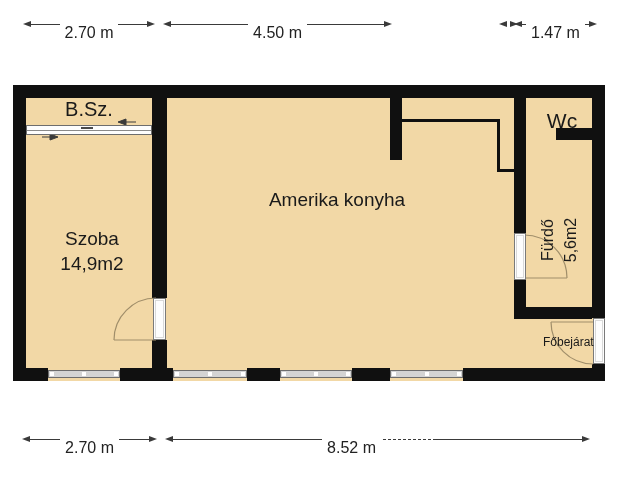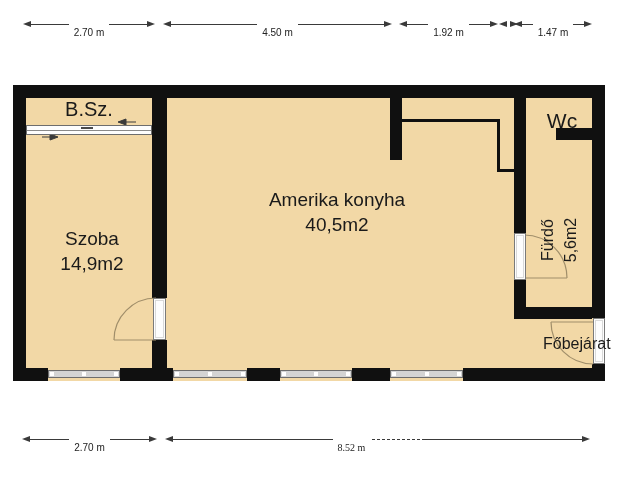--- a/index.html
+++ b/index.html
@@ -23,26 +23,26 @@
   .slider{position:absolute;background:#fdfdfd;border:1px solid #6d6d6d;box-sizing:border-box;z-index:5;}
   .slider::after{content:"";position:absolute;left:0;right:0;top:50%;height:1px;background:#8a8a8a;}
   .slider .tick{position:absolute;left:54px;top:1px;width:12px;height:2px;background:#4a4a4a;}
   
   .lbl{position:absolute;z-index:6;text-align:center;white-space:nowrap;}
   .lbl-room{font-size:19px;line-height:25px;}
   .lbl-bsz{font-size:20px;}
   .lbl-wc{font-size:21px;margin-top:9px;}
   .lbl-konyhapult{font-size:14px;}
   .lbl-furdo{font-size:16px;line-height:23px;transform:rotate(-90deg);}
-  .lbl-entry{font-size:16px;}
+  .lbl-entry{font-size:12px;}
   
   .dim{position:absolute;height:14px;display:flex;align-items:center;z-index:2;color:#222;}
   .dim .line{flex:1;height:1px;background:#3a3a3a;min-width:4px;}
   .dim .dash{width:48px;height:0;border-top:1px dashed #3a3a3a;margin:0 2px;}
-  .dim .lbl-dim{font-size:10px;padding:0 5px;white-space:nowrap;line-height:14px;margin-top:17px;}
+  .dim .lbl-dim{font-size:16px;padding:0 5px;white-space:nowrap;line-height:14px;margin-top:17px;}
   .ah{width:0;height:0;border-top:3px solid transparent;border-bottom:3px solid transparent;}
   .ah-l{border-right:8px solid #3a3a3a;}
   .ah-r{border-left:8px solid #3a3a3a;}
   .junction{position:absolute;display:flex;gap:3px;align-items:center;height:14px;z-index:2;}
   svg.overlay{position:absolute;left:0;top:0;z-index:4;}
 </style>
 </head>
 <body>
 
 <div id="stage">
@@ -51,27 +51,20 @@
     <span class="ah ah-l"></span>
       <span class="line"></span>
     <span class="lbl-dim">2.70 m</span>
     <span class="line"></span>
       <span class="ah ah-r"></span>
   </div>
   <div class="dim" style="left:163px;top:17px;width:229px;">
     <span class="ah ah-l"></span>
       <span class="line"></span>
     <span class="lbl-dim">4.50 m</span>
-    <span class="line"></span>
-      <span class="ah ah-r"></span>
-  </div>
-  <div class="dim" style="left:399px;top:17px;width:99px;">
-    <span class="ah ah-l"></span>
-      <span class="line"></span>
-    <span class="lbl-dim">1.92 m</span>
     <span class="line"></span>
       <span class="ah ah-r"></span>
   </div>
   <div class="junction" style="left:499px;top:17px;">
     <span class="ah ah-l"></span>
     <span class="ah ah-r"></span>
   </div>
   <div class="dim" style="left:514px;top:17px;width:78px;">
     <span class="ah ah-l"></span>
       <span class="line"></span>
@@ -152,41 +145,40 @@
 
   <div class="lbl lbl-room lbl-bsz" style="left:39px;top:97px;width:100px;">B.Sz.</div>
 
   <div class="lbl lbl-room" style="left:32px;top:226px;width:120px;">
     <div>Szoba</div>
     <div>14,9m2</div>
   </div>
 
   <div class="lbl lbl-room" style="left:217px;top:187px;width:240px;">
     <div>Amerika konyha</div>
-    <div>40,5m2</div>
   </div>
 
 
   <div class="lbl lbl-wc" style="left:532px;top:100px;width:60px;">Wc</div>
 
   <div class="lbl lbl-furdo" style="left:509px;top:217px;width:100px;height:46px;">
     <div>Fürdő</div>
     <div>5,6m2</div>
   </div>
 
   <div class="lbl lbl-entry" style="left:543px;top:335px;">Főbejárat</div>
 
   <div class="dim" style="left:22px;top:432px;width:135px;">
     <span class="ah ah-l"></span>
       <span class="line"></span>
     <span class="lbl-dim">2.70 m</span>
     <span class="line"></span>
       <span class="ah ah-r"></span>
   </div>
-  <div class="dim" style="left:165px;top:432px;width:425px;font-family:Liberation Serif, serif;">
+  <div class="dim" style="left:165px;top:432px;width:425px;">
     <span class="ah ah-l"></span>
       <span class="line"></span>
     <span class="lbl-dim">8.52 m</span>
     <span class="dash"></span>
     <span class="line"></span>
       <span class="ah ah-r"></span>
   </div>
 
 </div>
 

